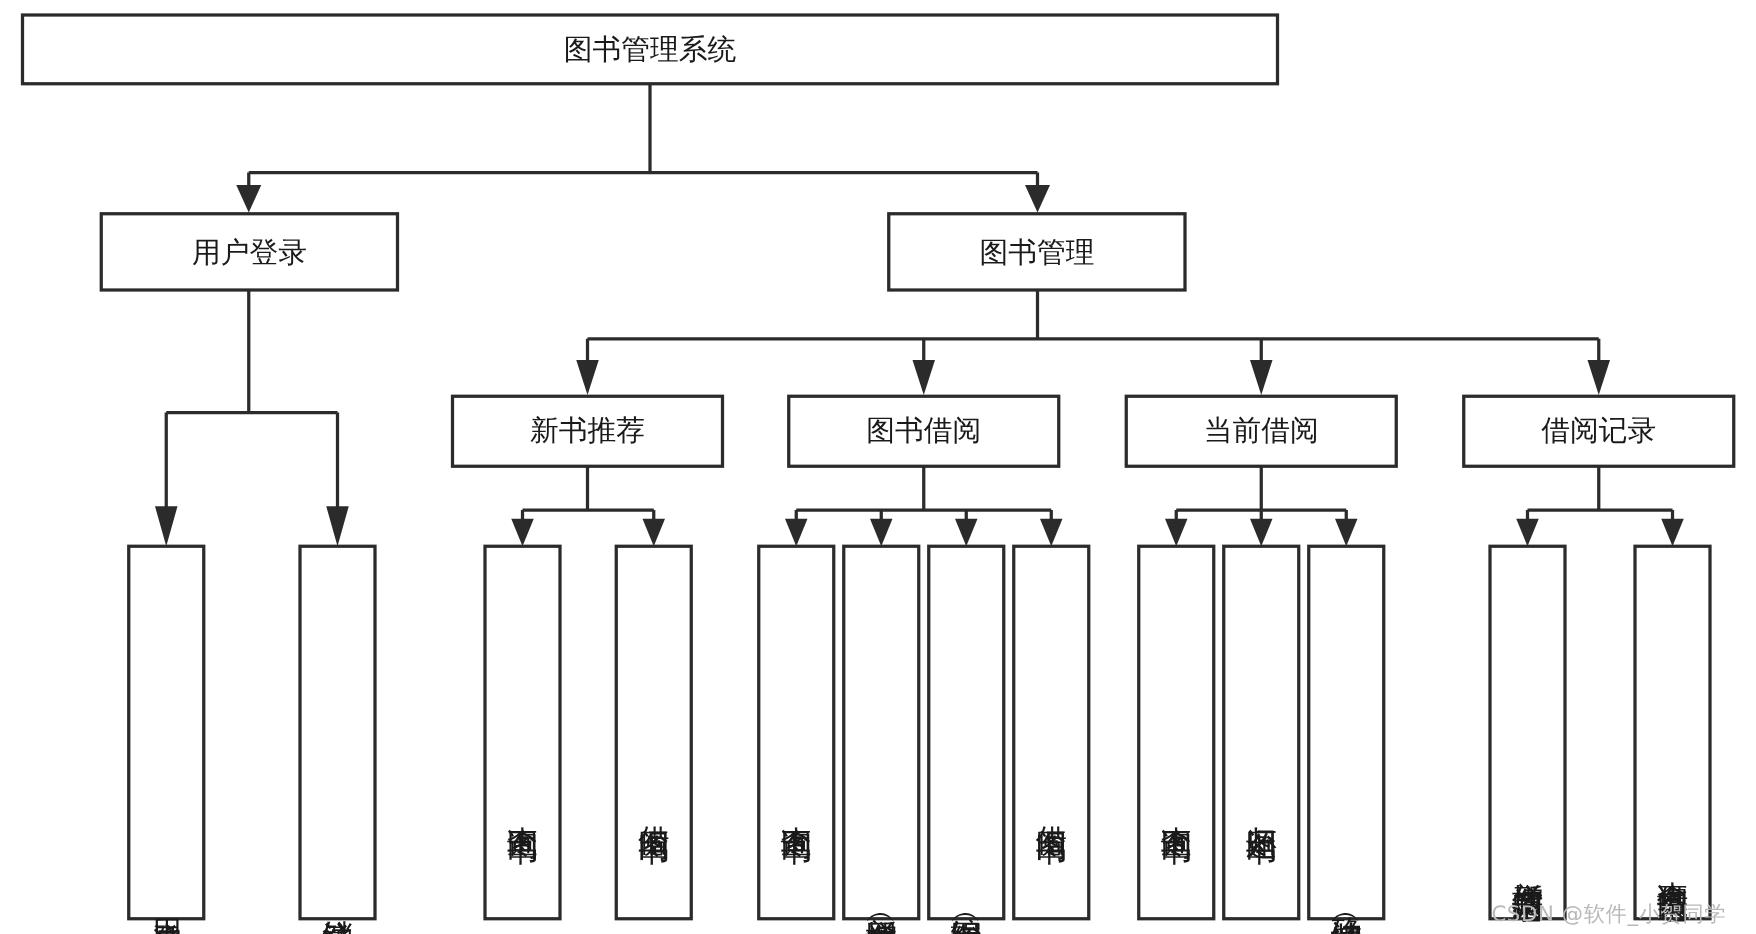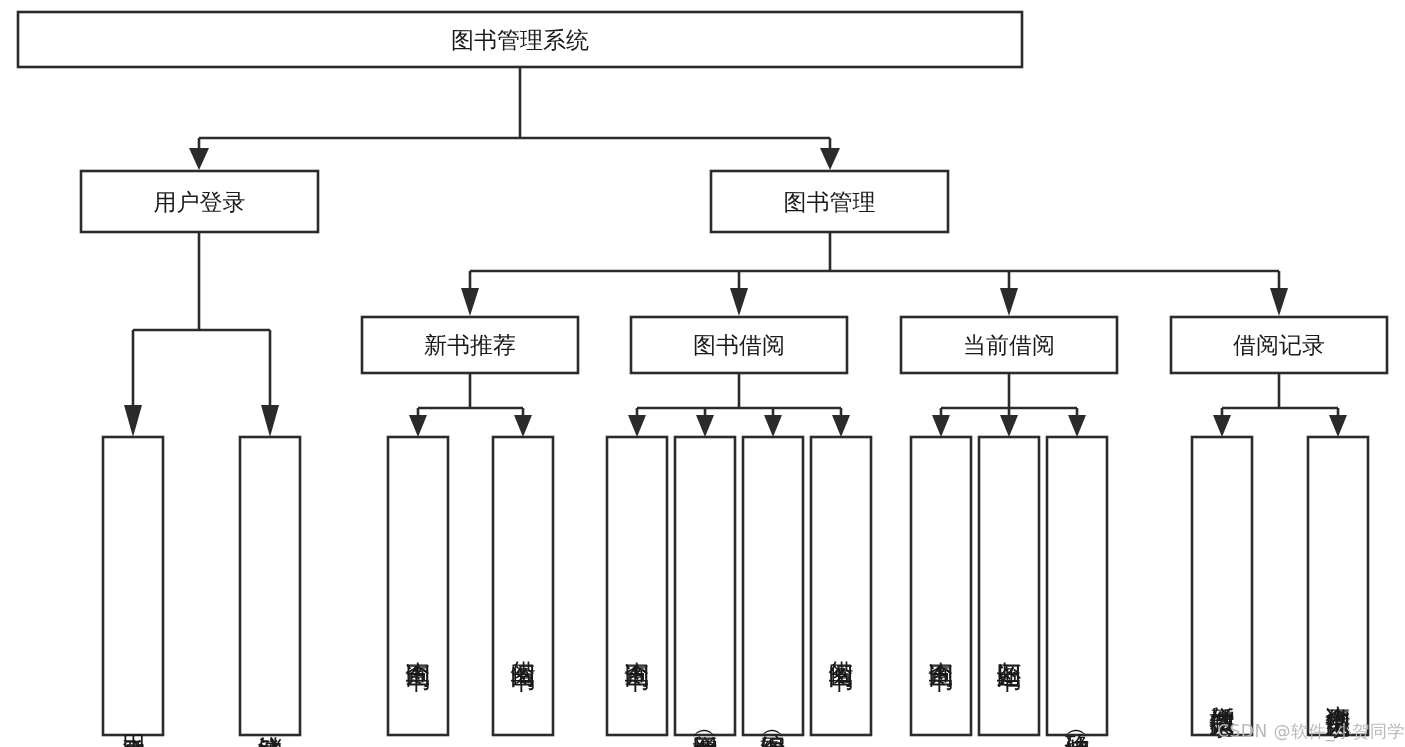--- a/index.html
+++ b/index.html
@@ -59,21 +59,21 @@
   }
   .vlabel-wrap {
     position: absolute;
     display: flex;
     align-items: flex-end;
     justify-content: center;
     pointer-events: none;
   }
   .watermark {
     position: absolute;
-    right: 0;
+    right: 24px;
     bottom: 4px;
     font-family: "DejaVu Sans", "Liberation Sans", sans-serif;
     font-size: 17px;
     color: #b9b9b9;
     white-space: nowrap;
     letter-spacing: 0.5px;
   }
 </style>
 </head>
 <body>

